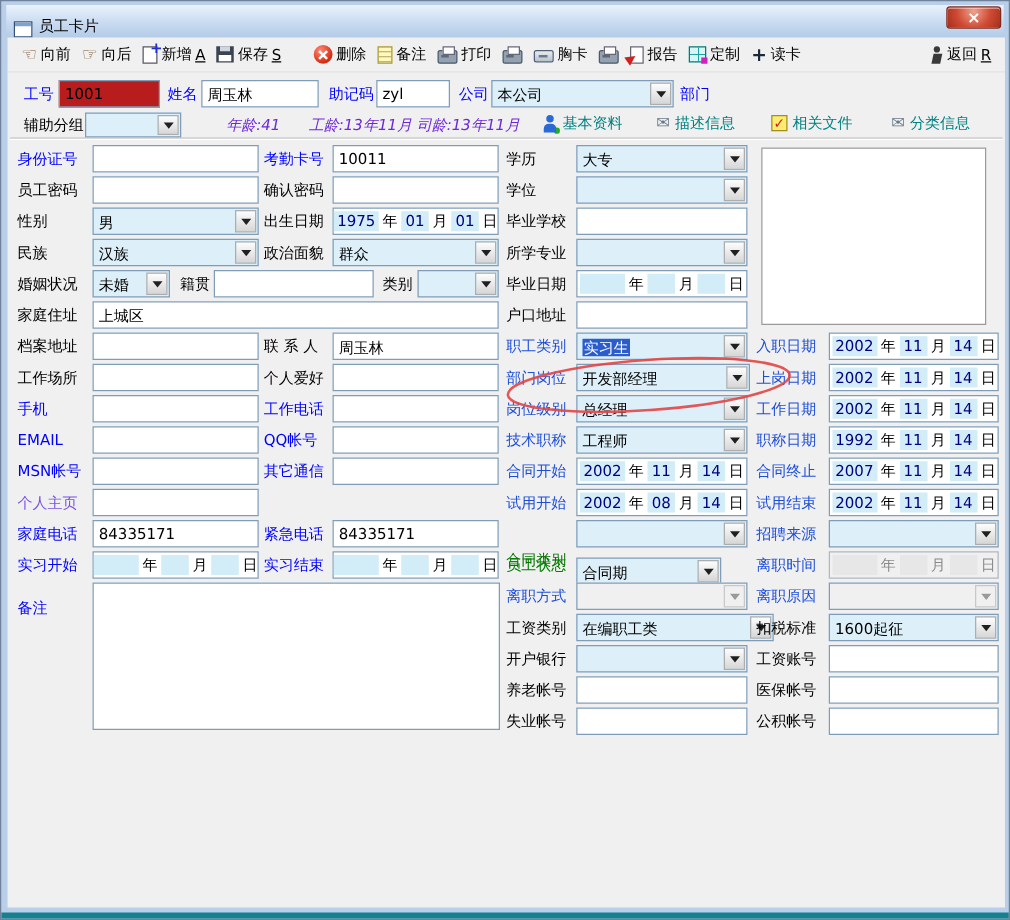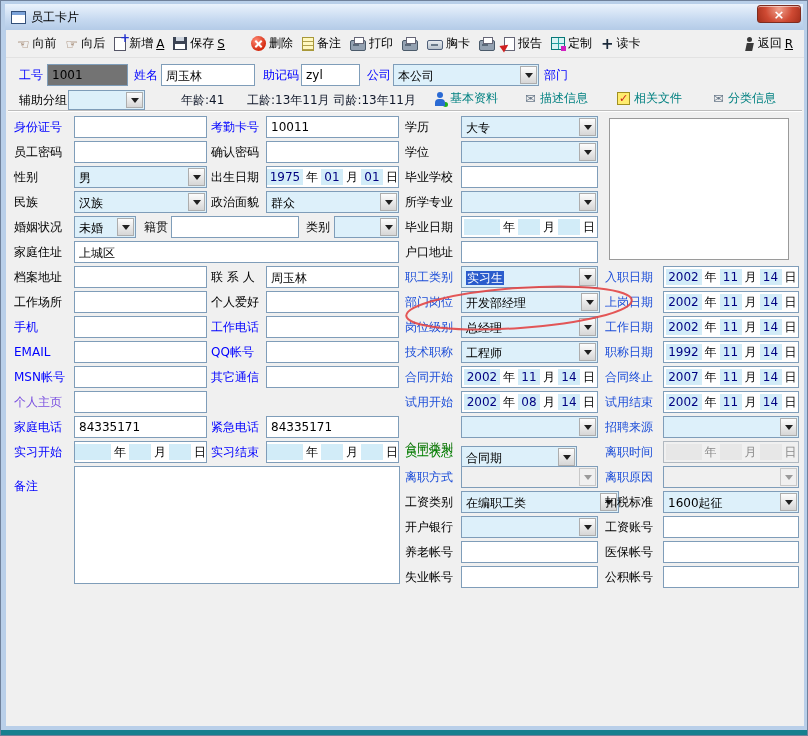--- a/index.html
+++ b/index.html
@@ -1,21 +1,21 @@
 <!DOCTYPE html>
 <html><head>
 <meta charset="utf-8">
 <style>
   * { margin:0; padding:0; box-sizing:border-box; }
   html,body { width:808px; height:736px; }
   body { font-family:"DejaVu Sans", sans-serif; font-size:12px; color:#000; background:#e8e8e8; }
 
   .window { position:relative; width:808px; height:736px; background:#b9cfe9; border:1px solid #70819b; overflow:hidden; }
   .titlebar { position:absolute; left:4px; top:3px; right:4px; height:26px;
-    background:linear-gradient(#eaf2fc,#c6d9f0 60%,#b4cbe7); display:flex; align-items:center; padding:0 6px; }
+    background:linear-gradient(#eaf2fc,#c6d9f0 60%,#b4cbe7); display:flex; align-items:flex-end; padding:0 6px; }
   .sys-icon { width:15px; height:13px; background:#fff; border:1px solid #33507a; box-shadow:inset 0 3px 0 #7ba2d8; margin-right:5px; }
   .title-text { font-size:12px; color:#000; }
   .close-btn { position:absolute; right:6px; top:4px; width:44px; height:18px; border:1px solid #7e2c20; border-radius:3px;
     background:radial-gradient(circle at 50% 20%, #f0a28e, #cf4a33 55%, #a52f1c); color:#fff; font-weight:bold;
     display:flex; align-items:center; justify-content:center; font-size:13px; line-height:1; box-shadow:inset 0 1px 0 rgba(255,255,255,.55); }
 
   .client { position:absolute; left:5px; top:29px; width:798px; height:696px; background:#f0f0f0; }
   .bottom-strip { position:absolute; left:0; bottom:0; width:808px; height:5px; background:#17808f; }
 
   .toolbar { position:absolute; left:0; top:0; right:0; height:28px; display:flex; align-items:center; padding:0 8px; gap:3px; border-bottom:1px solid #e2e2e2; }
@@ -59,25 +59,25 @@
   .icon-person::before { content:""; position:absolute; left:4px; top:0; width:6px; height:6px; border-radius:50%; background:#2a6ad4; }
   .icon-person::after { content:""; position:absolute; left:2px; top:7px; width:10px; height:7px; border-radius:4px 4px 0 0; background:#2a6ad4; }
   .icon-person .dot { position:absolute; right:-2px; bottom:-1px; width:5px; height:5px; border-radius:50%; background:#20b020; }
   .icon-env { font-size:13px; color:#6a7a8a; line-height:14px; }
   .icon-checkbox { width:13px; height:13px; background:#ffec6e; border:1px solid #a09020; color:#cc2020; font-size:11px; line-height:11px; text-align:center; font-weight:bold; }
 
   
   .lbl { position:absolute; line-height:16px; white-space:nowrap; }
   .c-blue { color:#0000ff; } .c-black { color:#000; } .c-navy { color:#1d4ed8; }
   .c-dred { color:#000000; } .c-green { color:#008000; } .c-dgreen { color:#0a7000; }
-  .c-purple { color:#7a50e0; } .c-brick { color:#0f172a; }
+  .c-purple { color:#7a50e0; } .c-brick { color:#6d28d9;font-style:italic; }
 
   .txt, .cmb, .datef { position:absolute; height:22px; background:#fff; border:1px solid #7f9db9; }
   .txt .val { display:block; padding:3px 4px; white-space:nowrap; overflow:hidden; }
-  .txt.pink { background:#737373; }
+  .txt.pink { background:#b91c1c; }
   .cmb { background:#ddf0fa; padding-right:18px; }
   .cmb .val { display:block; padding:3px 4px; white-space:nowrap; overflow:hidden; }
   .cmb .val .sel { background:#2a5ccc; color:#fff; padding:0 1px; }
   .arrow-btn { position:absolute; right:1px; top:1px; bottom:1px; width:17px; background:linear-gradient(#fdfdfd,#d6d6d6);
     border:1px solid #adadad; display:flex; align-items:center; justify-content:center; }
   .tri { width:0; height:0; border-left:4px solid transparent; border-right:4px solid transparent; border-top:5px solid #202020; }
   .cmb.dis { background:#f0f0f0; }
   .cmb.dis .arrow-btn { background:#f0f0f0; border-color:#c8c8c8; }
   .cmb.dis .tri { border-top-color:#9a9a9a; }
 

